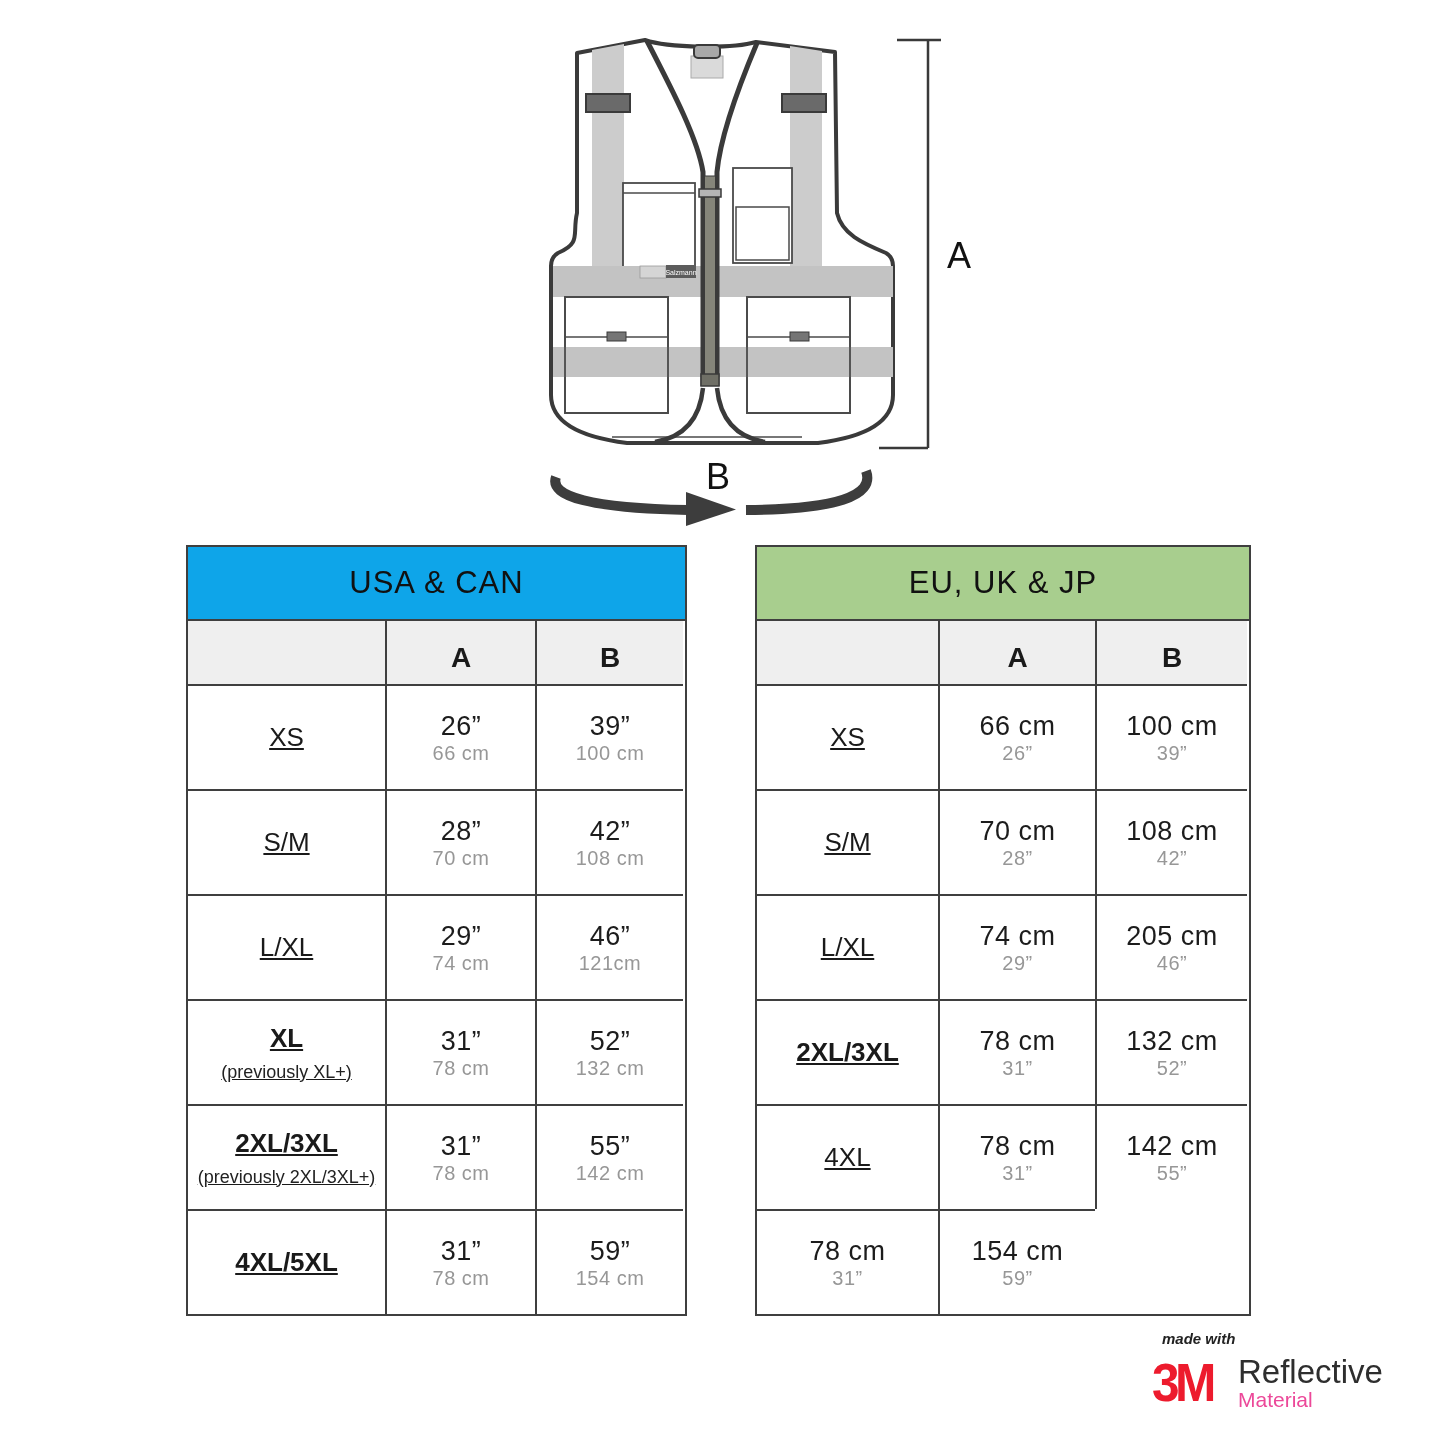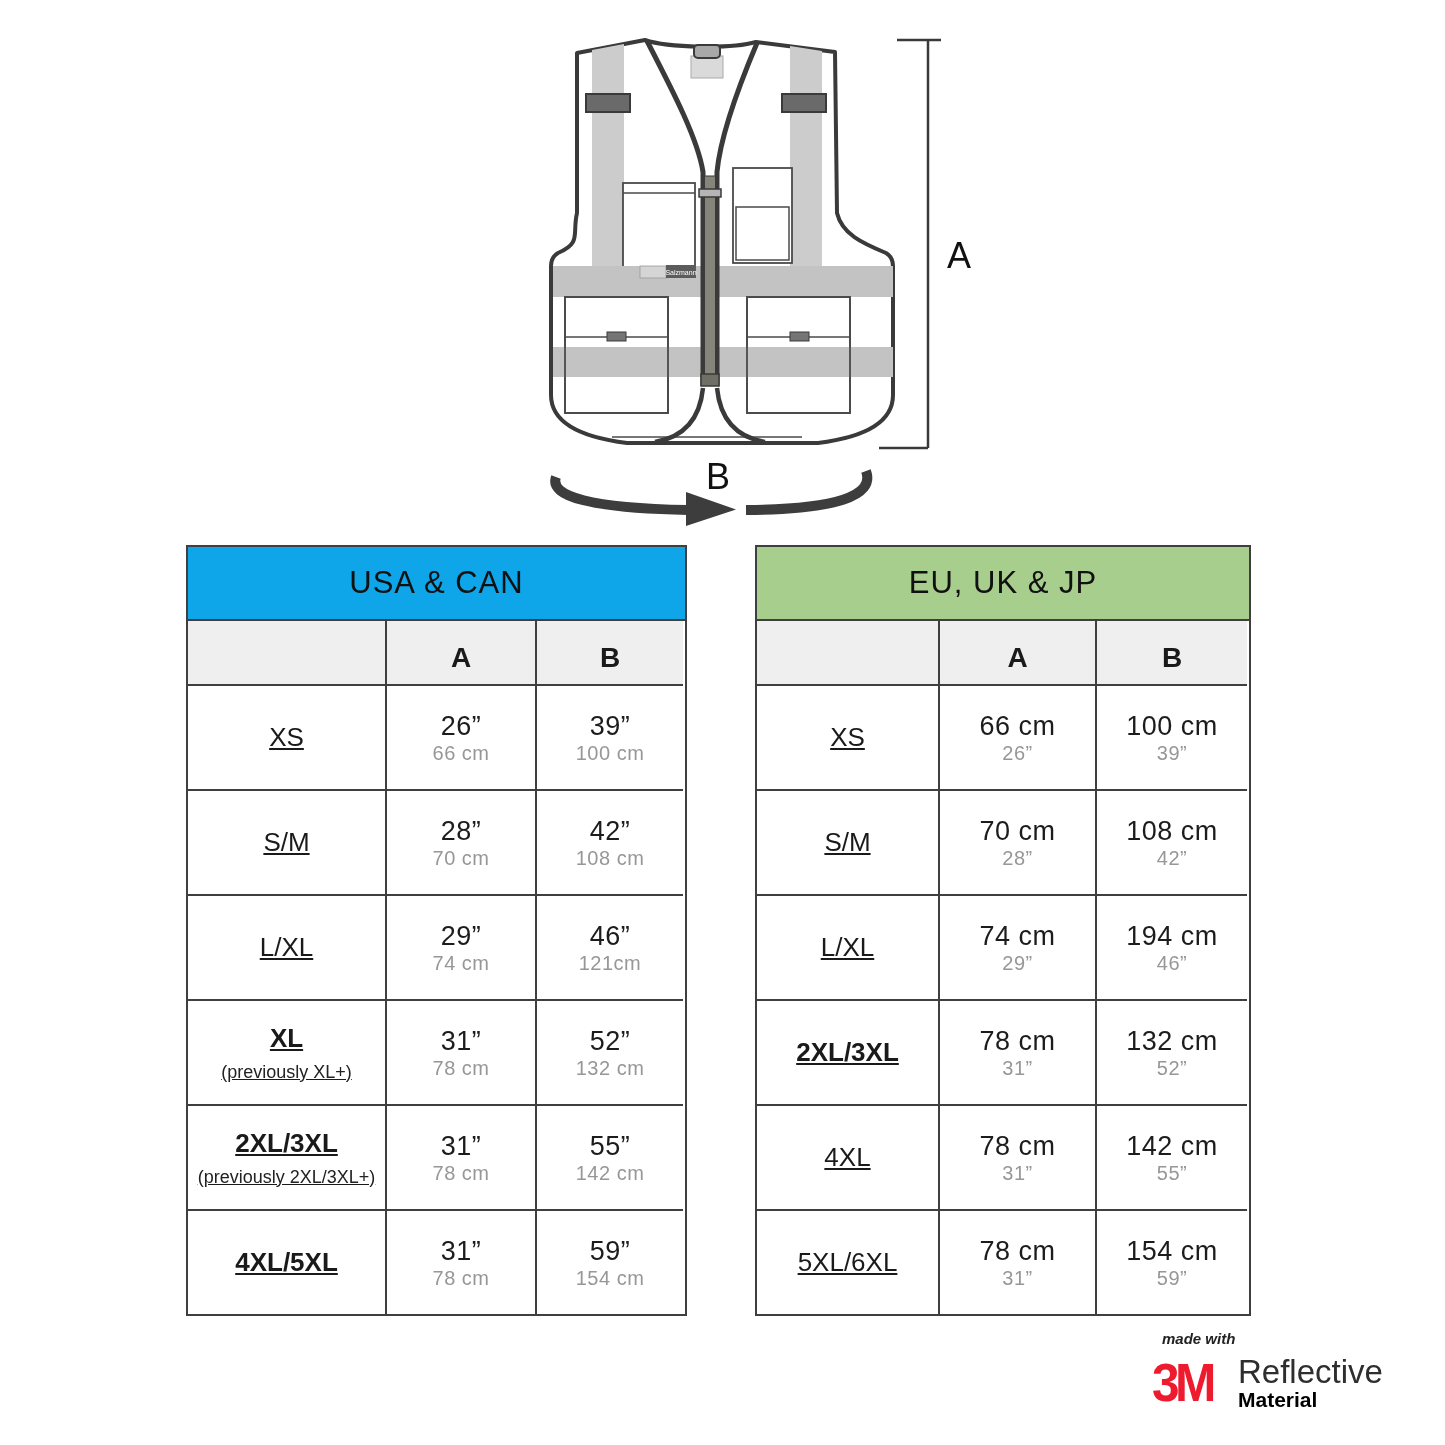--- a/index.html
+++ b/index.html
@@ -31,21 +31,21 @@
 
   
   .footer-logo{position:absolute;left:1152px;top:1330px;width:280px;}
   .made-with{font-style:italic;font-size:15px;color:#222;margin:0 0 6px 10px;font-weight:bold;}
   .logo-row{display:flex;align-items:flex-end;}
   .threem{font-weight:bold;font-size:54px;line-height:58px;letter-spacing:-5px;
           transform:scaleX(0.92);transform-origin:left;}
   .logo-divider{width:3px;background:#3a3a3a;margin:-4px 12px 0 6px;}
   .logo-text{display:flex;flex-direction:column;justify-content:flex-start;}
   .refl{font-size:33px;color:#2e2e2e;line-height:34px;}
-  .mat{font-size:21px;color:#000000;line-height:22px;font-weight:bold;}
+  .mat{font-size:21px;color:#ec4899;line-height:22px;}
 </style>
 </head>
 <body>
 
 <div class="canvas">
 
   
   <svg width="1445" height="545" viewBox="0 0 1445 545">
 
     <path d="M 577,53 L 645,40 C 668,48 732,49 756,42 L 835,52
@@ -229,21 +229,21 @@
           <div class="value-secondary">42”</div>
         </div>
         <div class="cell label-cell">
           <div class="size-label">L/XL</div>
         </div>
         <div class="cell value-cell">
           <div class="value-primary">74 cm</div>
           <div class="value-secondary">29”</div>
         </div>
         <div class="cell value-cell">
-          <div class="value-primary">194 cm</div>
+          <div class="value-primary">205 cm</div>
           <div class="value-secondary">46”</div>
         </div>
         <div class="cell label-cell bold">
           <div class="size-label">2XL/3XL</div>
         </div>
         <div class="cell value-cell">
           <div class="value-primary">78 cm</div>
           <div class="value-secondary">31”</div>
         </div>
         <div class="cell value-cell">
@@ -253,23 +253,20 @@
         <div class="cell label-cell">
           <div class="size-label">4XL</div>
         </div>
         <div class="cell value-cell">
           <div class="value-primary">78 cm</div>
           <div class="value-secondary">31”</div>
         </div>
         <div class="cell value-cell">
           <div class="value-primary">142 cm</div>
           <div class="value-secondary">55”</div>
-        </div>
-        <div class="cell label-cell">
-          <div class="size-label">5XL/6XL</div>
         </div>
         <div class="cell value-cell">
           <div class="value-primary">78 cm</div>
           <div class="value-secondary">31”</div>
         </div>
         <div class="cell value-cell">
           <div class="value-primary">154 cm</div>
           <div class="value-secondary">59”</div>
         </div>
       </div>

